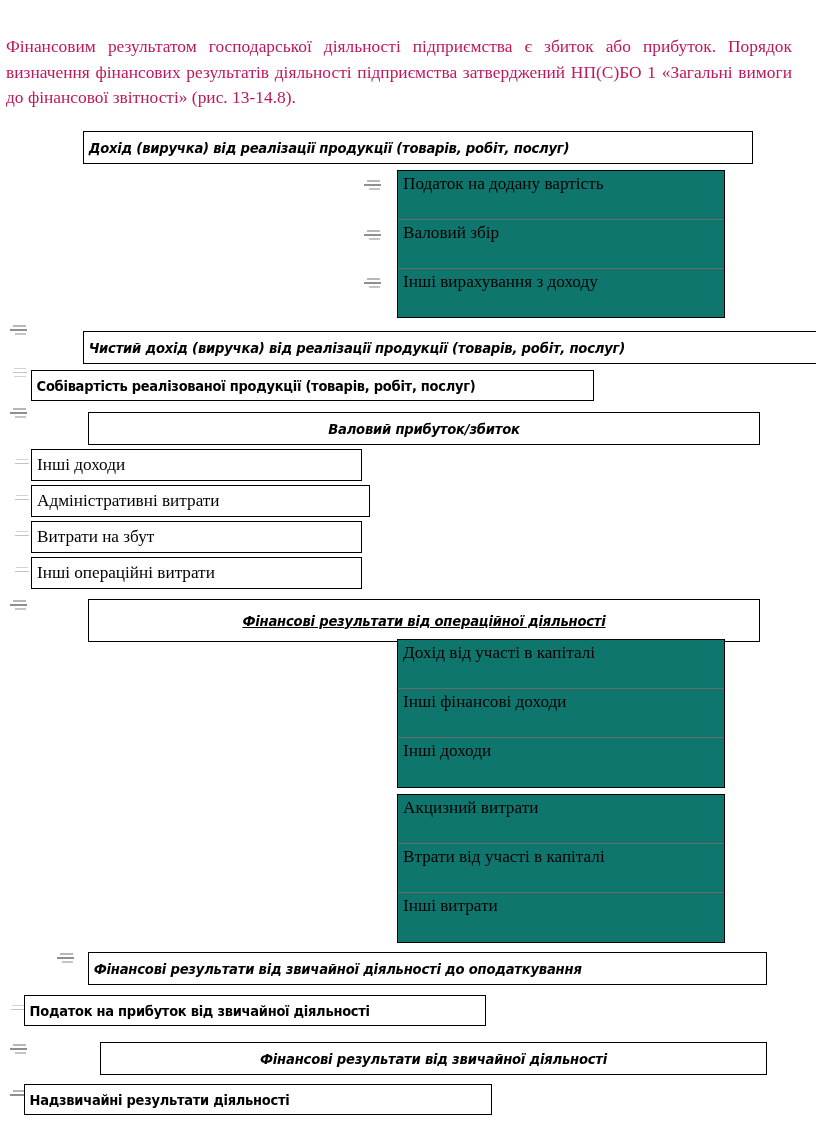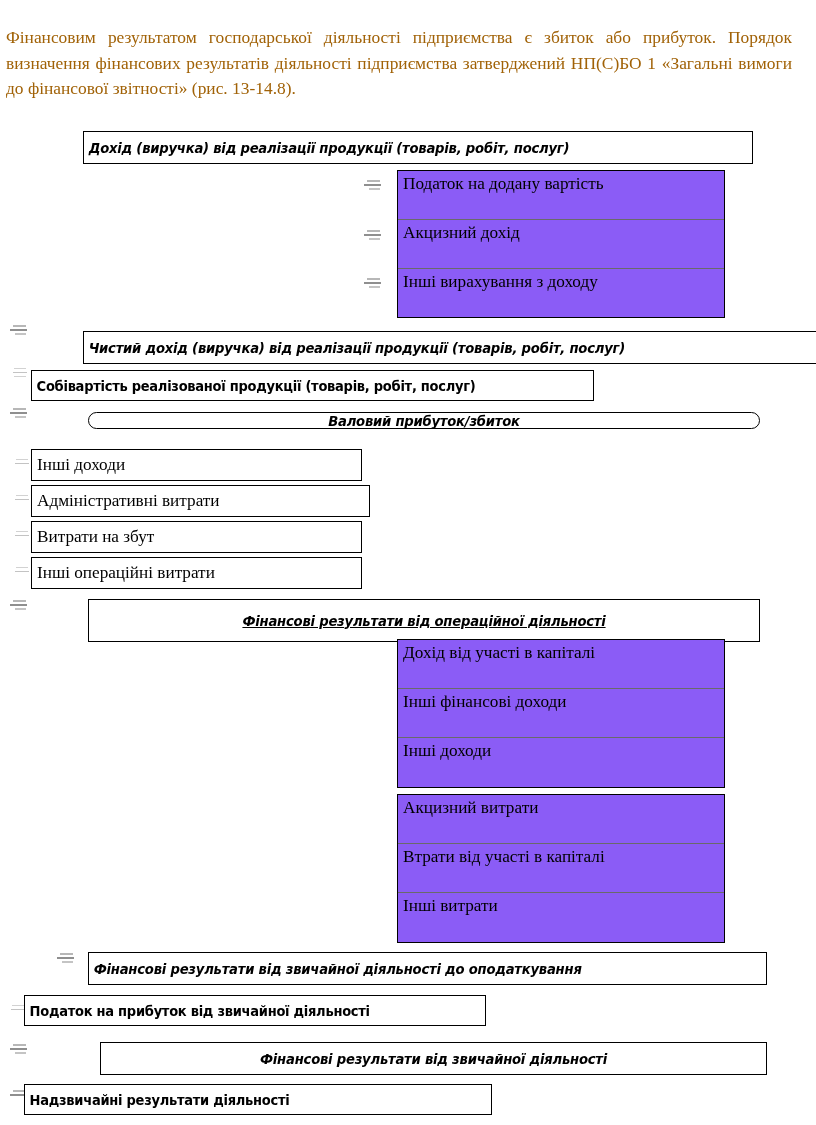--- a/index.html
+++ b/index.html
@@ -13,28 +13,28 @@
     position: relative;
     font-family: "Liberation Serif", "DejaVu Serif", serif;
     color: #000000;
     overflow: hidden;
   }
 
   
   #intro-paragraph {
     position: absolute;
     left: 6px;
-    top: 8px;
+    top: 17px;
     width: 786px;
     font-family: "Liberation Serif", "DejaVu Serif", serif;
     font-size: 17.4px;
     line-height: 25.5px;
     text-align: justify;
     text-indent: 0;
-    color: #a16207;
+    color: #be185d;
   }
 
   
   #diagram {
     position: absolute;
     left: 0;
     top: 0;
     width: 816px;
     height: 1125px;
   }
@@ -89,21 +89,21 @@
     font-style: normal;
     font-weight: normal;
     font-size: 17.2px;
   }
 
   
   .table-stack {
     position: absolute;
     box-sizing: border-box;
     border: 1.4px solid #000;
-    background: #8b5cf6;
+    background: #0f766e;
   }
   .table-stack .trow {
     box-sizing: border-box;
     border-bottom: 1.2px solid #6a6a6a;
     display: flex;
     align-items: flex-start;
     overflow: hidden;
   }
   .table-stack .trow:last-child {
     border-bottom: none;
@@ -173,21 +173,21 @@
     <i class="w1"></i>
       <i class="w2"></i>
       <i class="w3"></i>
   </div>
 
   <div class="table-stack" style="left:397px; top:170px; width:328px; height:148px;">
     <div class="trow" style="height:49px;">
       <span class="label">Податок на додану вартість</span>
     </div>
     <div class="trow" style="height:49px;">
-      <span class="label">Акцизний дохід</span>
+      <span class="label">Валовий збір</span>
     </div>
     <div class="trow" style="height:48px;">
       <span class="label">Інші вирахування з доходу</span>
     </div>
   </div>
 
   <div class="conn" style="left:8px; top:325px;">
     <i class="w1"></i>
       <i class="w2"></i>
       <i class="w3"></i>
@@ -206,21 +206,21 @@
   <div class="node style-sans" style="left:31px; top:370px; width:563px; height:31px;">
     <span class="label">Собівартість реалізованої продукції (товарів, робіт, послуг)</span>
   </div>
 
   <div class="conn" style="left:8px; top:408px;">
     <i class="w1"></i>
       <i class="w2"></i>
       <i class="w3"></i>
   </div>
 
-  <div class="node style-result center" style="left:88px; top:412px; width:672px; height:17px;border-radius:14px;">
+  <div class="node style-result center" style="left:88px; top:412px; width:672px; height:33px;">
     <span class="label">Валовий прибуток/збиток</span>
   </div>
 
   <div class="conn-dots" style="left:12px; top:459px;">
     <i class="d1"></i>
       <i class="d2"></i>
   </div>
   <div class="node style-serif" style="left:31px; top:449px; width:331px; height:32px;">
     <span class="label">Інші доходи</span>
   </div>

